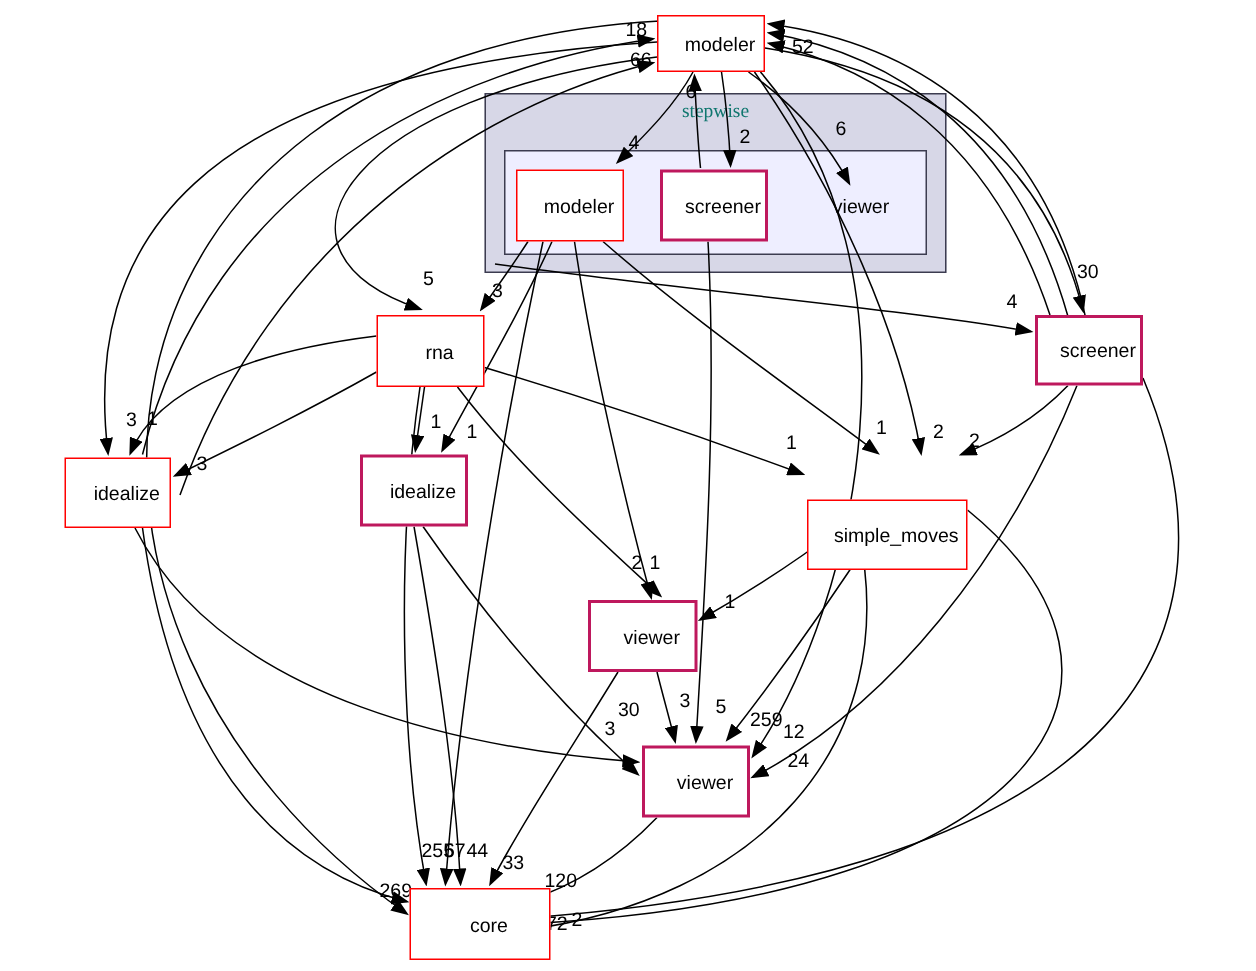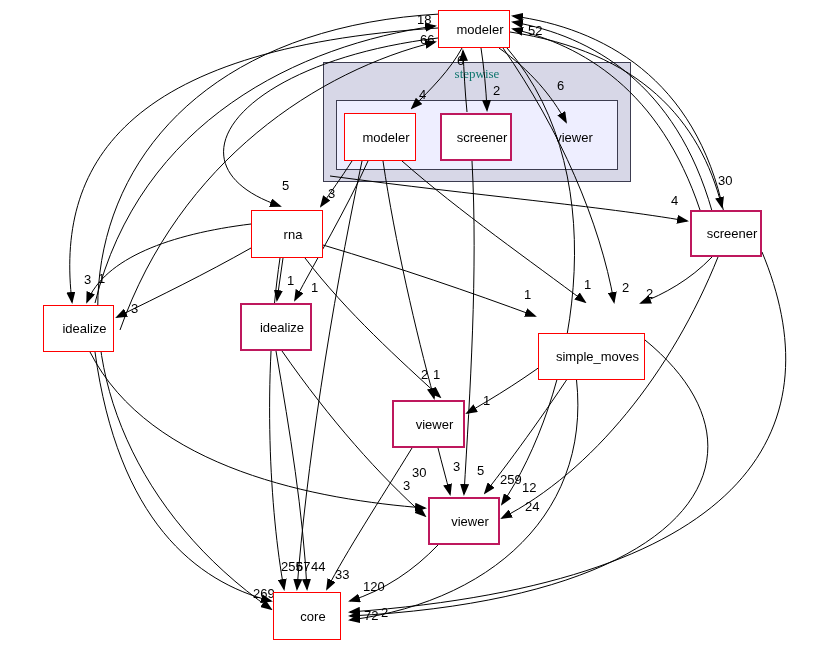--- a/index.html
+++ b/index.html
@@ -128,15 +128,15 @@
       <div class="node red" style="left: 344px; top: 113px; width: 72px; height: 48px;">modeler</div>
       <div class="node black" style="left: 440px; top: 113px; width: 72px; height: 48px;">screener</div>
       <div class="node plain" style="left: 532px; top: 113px; width: 72px; height: 48px;">viewer</div>
       <div class="node red" style="left: 251px; top: 210px; width: 72px; height: 48px;">rna</div>
       <div class="node black" style="left: 690px; top: 210px; width: 72px; height: 47px;">screener</div>
       <div class="node red" style="left: 43px; top: 305px; width: 71px; height: 47px;">idealize</div>
       <div class="node black" style="left: 240px; top: 303px; width: 72px; height: 48px;">idealize</div>
       <div class="node red" style="left: 538px; top: 305px; width: 107px; height: 47px; margin-top: 28px;">simple_moves</div>
       <div class="node black" style="left: 392px; top: 400px; width: 73px; height: 48px;">viewer</div>
       <div class="node black" style="left: 428px; top: 497px; width: 72px; height: 48px;">viewer</div>
-      <div class="node red" style="left: 273px; top: 592px; width: 68px; height: 48px;">core</div>
+      <div class="node red" style="left: 273px; top: 592px; width: 94px; height: 48px;">core</div>
     </div>
 </div>
 
 </body></html>

